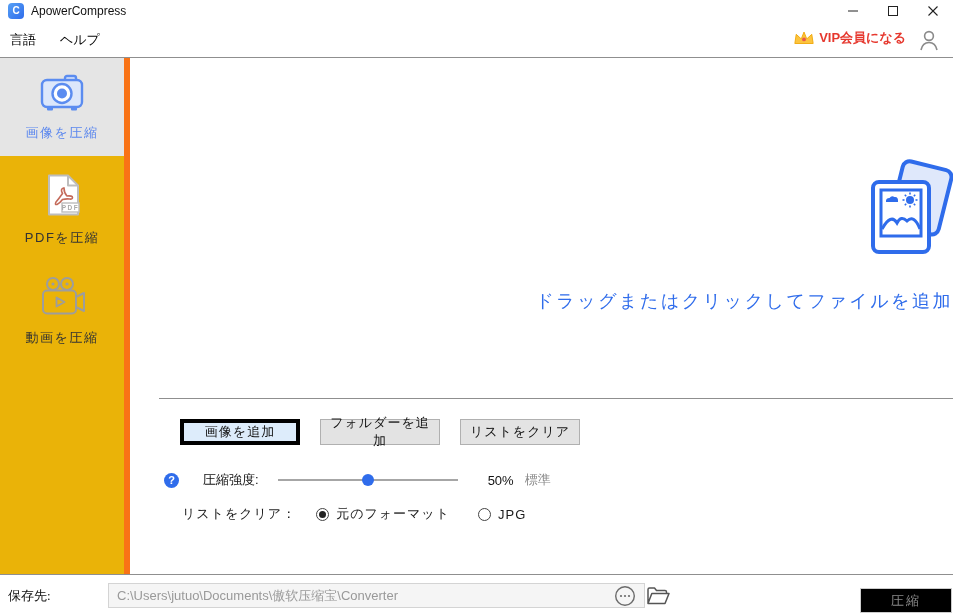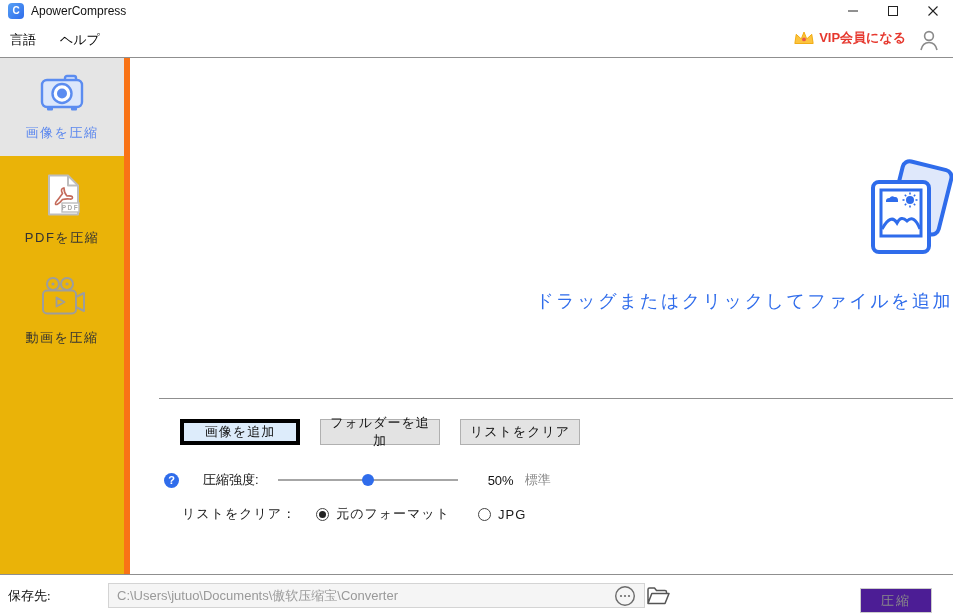--- a/index.html
+++ b/index.html
@@ -64,21 +64,21 @@
   .radio-1 { margin-left:20px; }
   .sep2 { position:absolute; left:0; right:0; top:574px; height:1px; background:#8f8f8f; }
   
   .footer { position:absolute; top:575px; left:0; right:0; bottom:0; background:#fff; }
   .save-label { position:absolute; left:8px; top:12px; font-size:13px; color:#111;font-family:Liberation Serif, serif; }
   .path-input { position:absolute; left:64px; top:8px; width:537px; height:25px; box-sizing:border-box;
     border:1px solid #d4d4d4; background:#f5f5f5; color:#999; font-size:13px; padding:0 8px;
     font-family:inherit;margin-left:44px; }
   .ellipsis-btn { position:absolute; left:614px; top:10px; cursor:pointer; }
   .folder-btn { position:absolute; left:646px; top:11px; cursor:pointer; }
-  .compress-btn { position:absolute; left:860px; top:13px; width:72px; height:25px; background:#4c1d95;
+  .compress-btn { position:absolute; left:860px; top:13px; width:92px; height:25px; background:#000000;
     border:1px solid #cccccc; color:#8a8a8a; font-size:13px; font-family:Liberation Serif, serif; letter-spacing:2px; }
 </style>
 </head>
 <body>
 
 <div class="titlebar">
   <span class="app-logo">C</span>
   <span class="app-title">ApowerCompress</span>
   <div class="wincontrols">
     <div class="winbtn">

